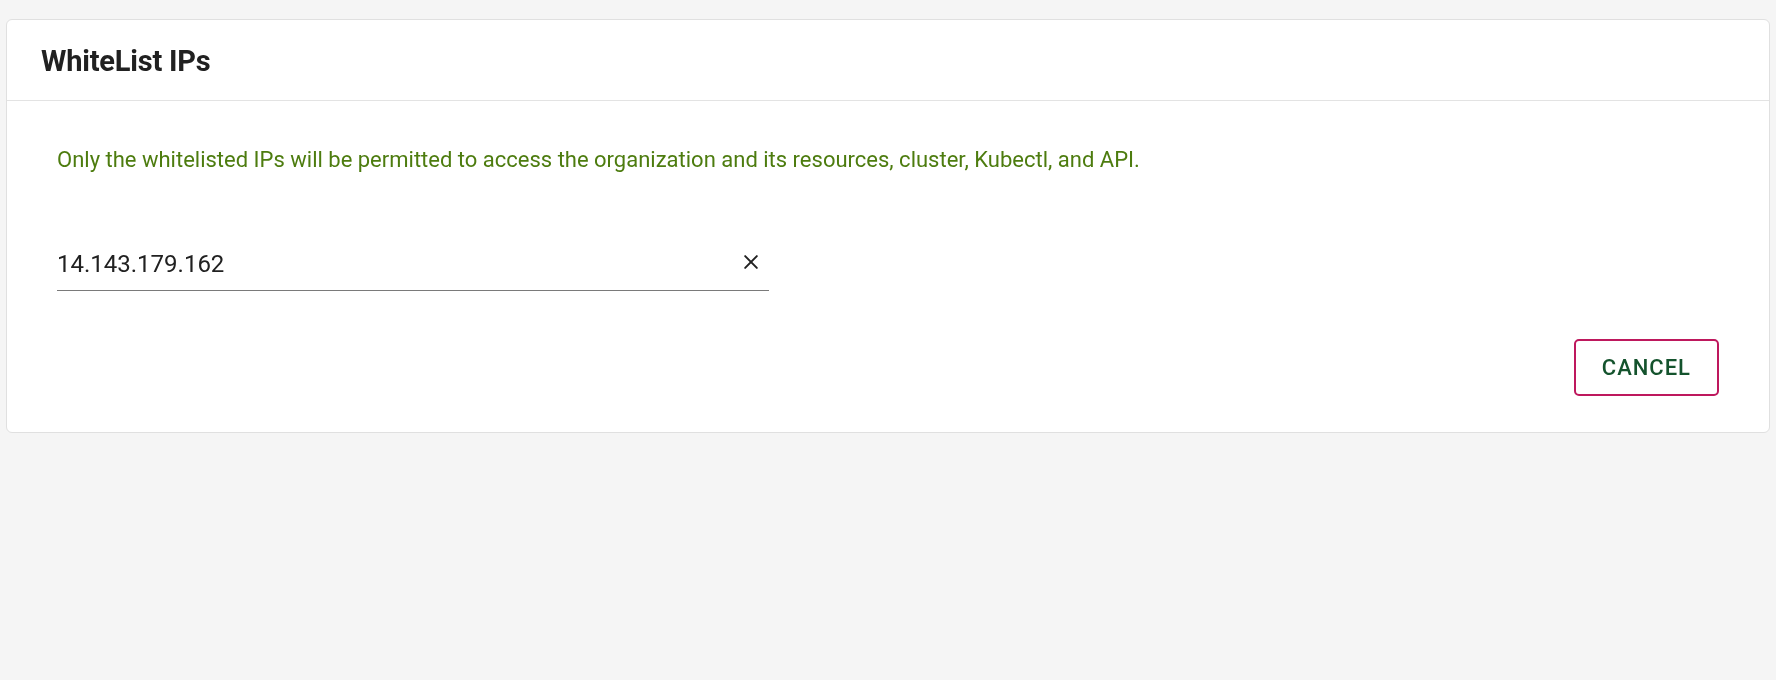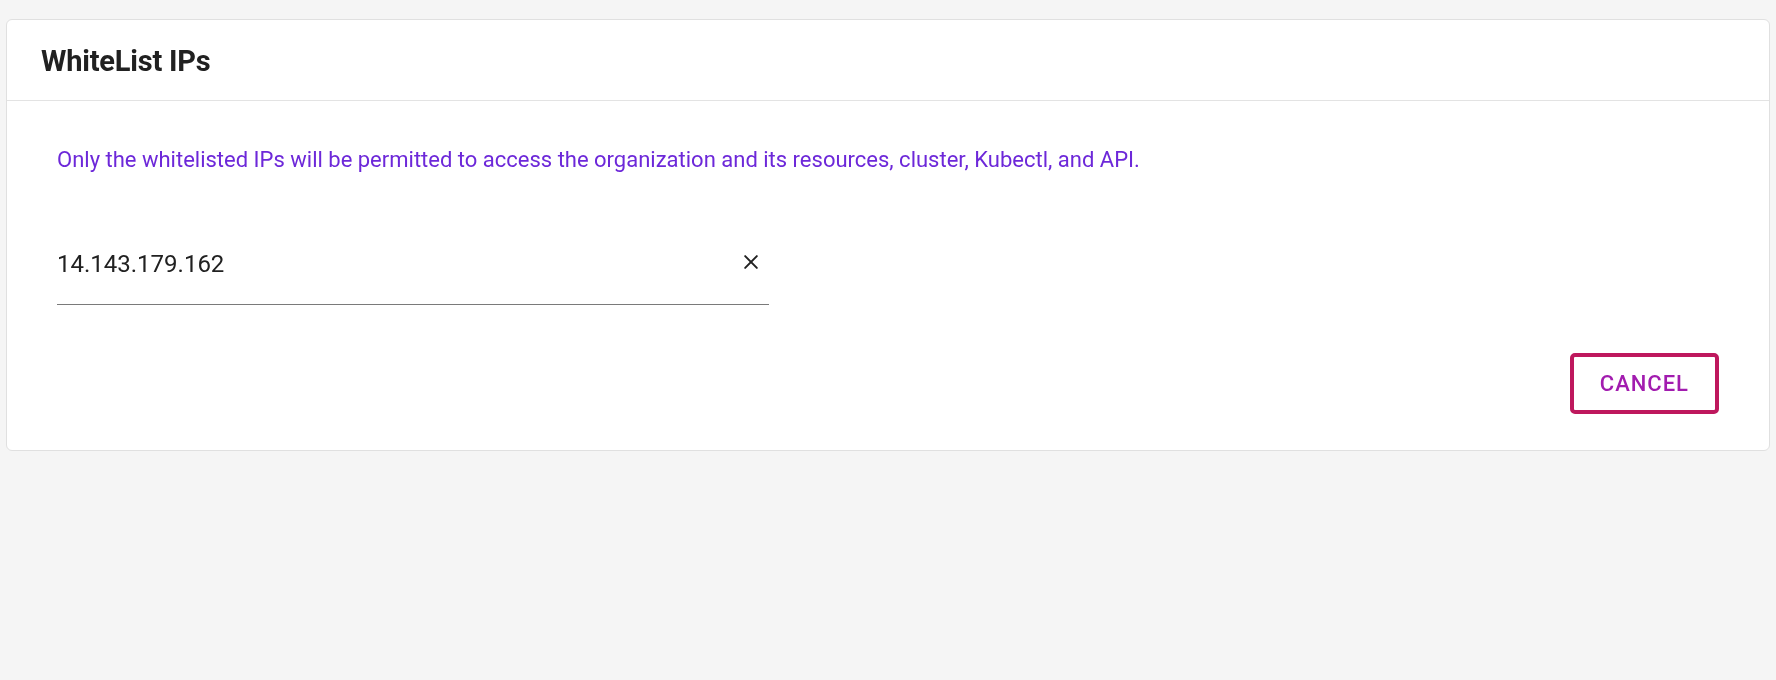--- a/index.html
+++ b/index.html
@@ -29,36 +29,36 @@
       font-size: 29px;
       font-weight: 700;
       color: #212121;
       letter-spacing: -0.2px;
     }
     .card-body {
       padding: 44px 50px 36px 50px;
     }
     .description {
       font-size: 22px;
-      color: #6d28d9;
+      color: #4d7c0f;
       line-height: 1.4;
       margin-bottom: 72px;
     }
     .ip-list {
       display: flex;
       flex-direction: column;
       gap: 36px;
       width: 712px;
       max-width: 100%;
     }
     .ip-row {
       display: flex;
       align-items: center;
       border-bottom: 1px solid #7a7a7a;
-      padding-bottom: 24px;
+      padding-bottom: 10px;
     }
     .ip-input {
       flex: 1;
       border: none;
       outline: none;
       font-size: 24px;
       color: #212121;
       background: transparent;
       font-family: inherit;
       padding: 2px 0;
@@ -102,22 +102,22 @@
       font-size: 22px;
       font-weight: 500;
       letter-spacing: 1px;
       padding: 14px 26px;
       border-radius: 5px;
       cursor: pointer;
       font-family: inherit;
     }
     .btn-cancel {
       background: #fff;
-      color: #a21caf;
-      border: 4px solid #be185d;
+      color: #14532d;
+      border: 2px solid #be185d;
     }
     .btn-save {
       background: #0fa89a;
       color: #fff;
       border: 1px solid #0fa89a;
     }
   </style>
 </head>
 <body>
 

